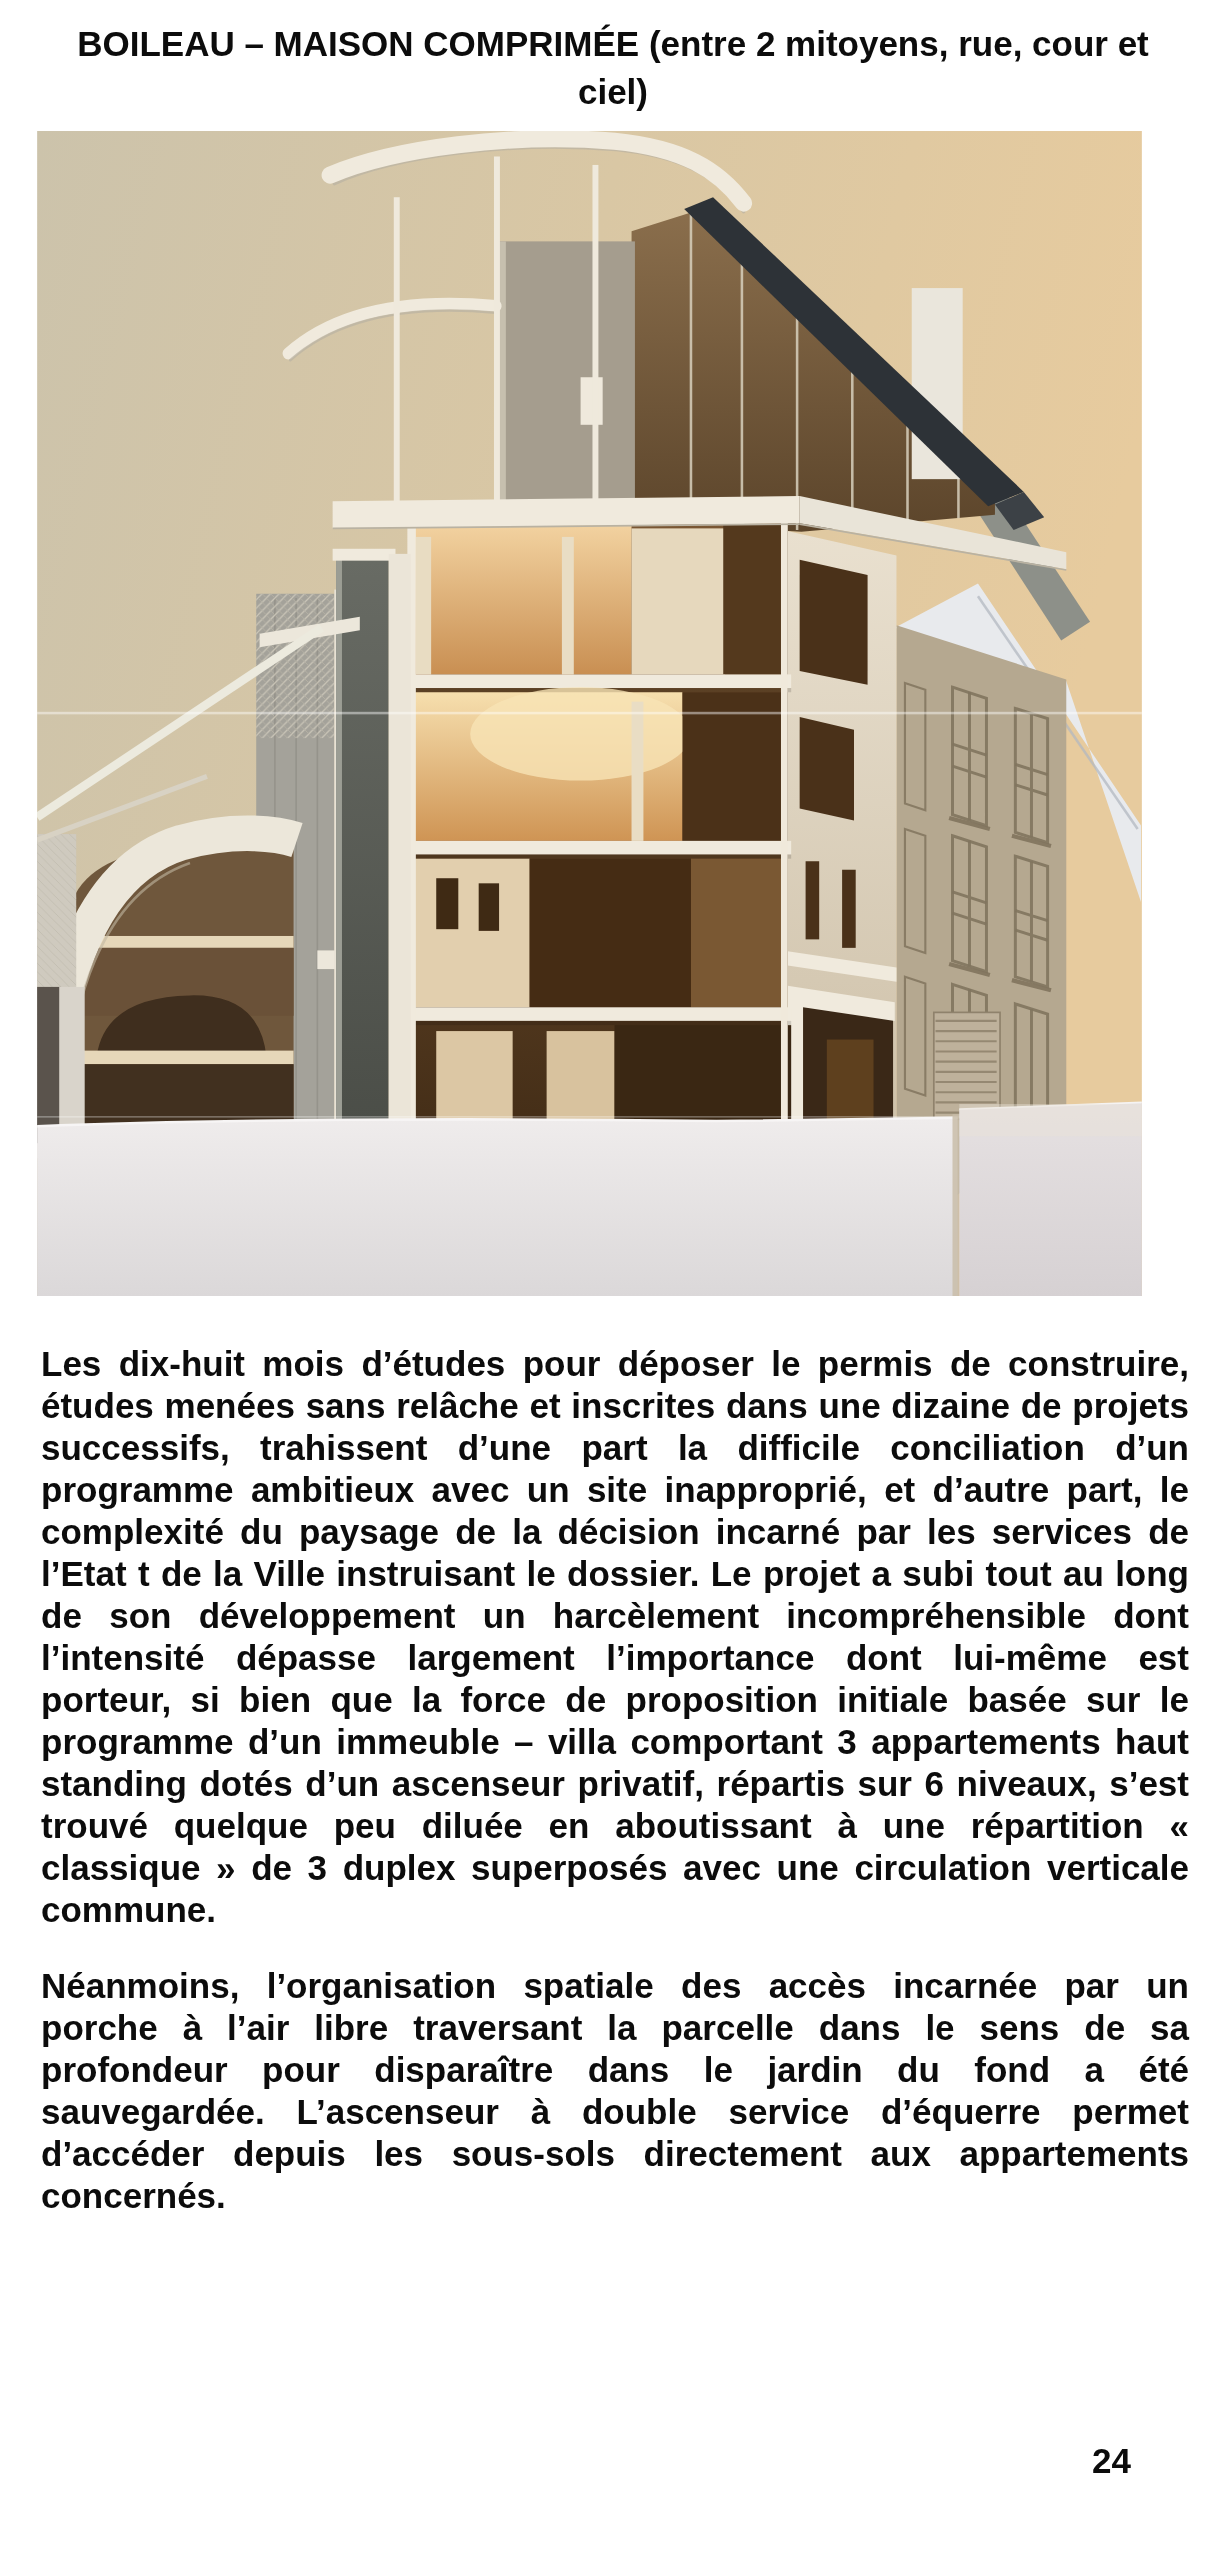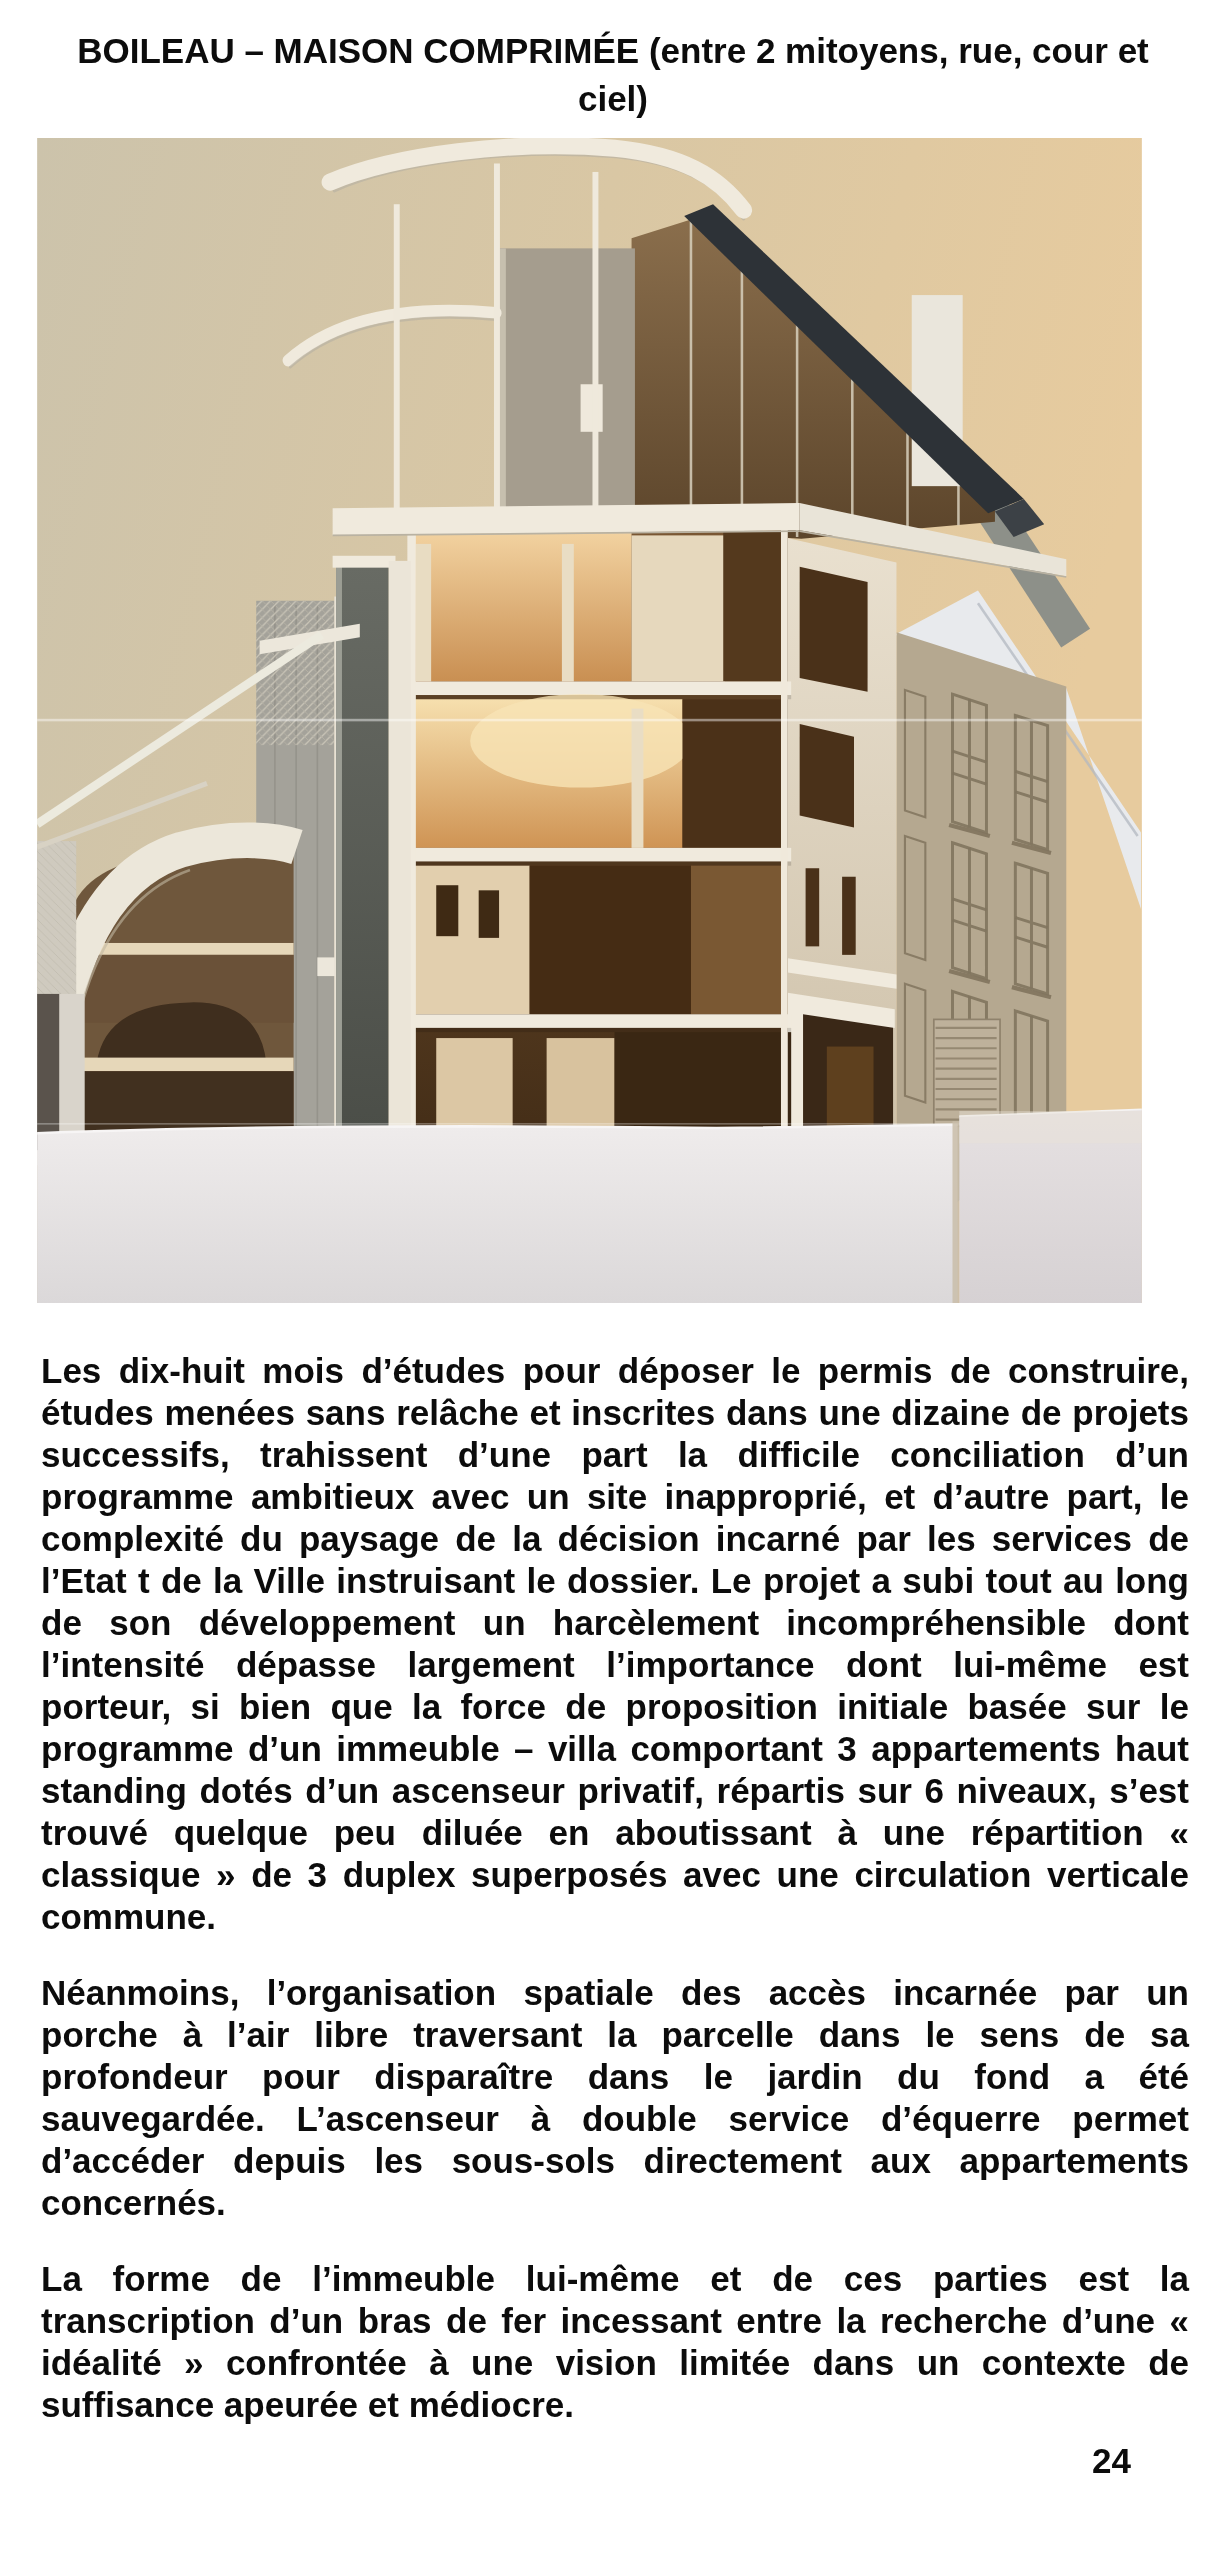--- a/index.html
+++ b/index.html
@@ -7,21 +7,21 @@
     position:relative;
     width:1226px;height:2576px;
     margin:0 auto;
     background:var(--paper,#fff);
     color:var(--text,#0c0c0c);
     font-family:"Liberation Sans", sans-serif;
     overflow:hidden;
   }
   .title{
     margin:0 auto;
-    padding-top:27px;
+    padding-top:20px;
     width:1134px;
     text-align:center;
     font-size:35px;
     line-height:48px;
     font-weight:bold;
     letter-spacing:0;
   }
   figure.photo-wrap{
     margin:15.3px 0 0 37px;
     padding:0;
@@ -289,19 +289,18 @@
         <polygon points="1086,1152 1301,1144 1301,1372 1086,1372" fill="url(#wallGradR)"></polygon>
         <line x1="1086" y1="1152" x2="1301" y2="1144" stroke="#f5f3f2" stroke-width="2"></line>
         <rect x="1086" y="1146" width="215" height="38" fill="#e8e2d8" opacity="0.45"></rect>
       </g>
     </svg>
   </figure>
 
   <div class="body-text">
     <p>Les dix-huit mois d’études pour déposer le permis de construire, études menées sans relâche et inscrites dans une dizaine de projets successifs, trahissent d’une part la difficile conciliation d’un programme ambitieux avec un site inapproprié, et d’autre part, le complexité du paysage de la décision incarné par les services de l’Etat t de la Ville instruisant le dossier. Le projet a subi tout au long de son développement un harcèlement incompréhensible dont l’intensité dépasse largement l’importance dont lui-même est porteur, si bien que la force de proposition initiale basée sur le programme d’un immeuble – villa comportant 3 appartements haut standing dotés d’un ascenseur privatif, répartis sur 6 niveaux, s’est trouvé quelque peu diluée en aboutissant à une répartition « classique » de 3 duplex superposés avec une circulation verticale commune.</p>
     <p>Néanmoins, l’organisation spatiale des accès incarnée par un porche à l’air libre traversant la parcelle dans le sens de sa profondeur pour disparaître dans le jardin du fond a été sauvegardée. L’ascenseur à double service d’équerre permet d’accéder depuis les sous-sols directement aux appartements concernés.</p>
-    <p>La forme de l’immeuble lui-même et de ces parties est la transcription d’un bras de fer incessant entre la recherche d’une « idéalité » confrontée à une vision limitée dans un contexte de suffisance apeurée et médiocre.</p>
   </div>
 
   <div class="page-number">24</div>
 
 </div>
 
 
 </body></html>

